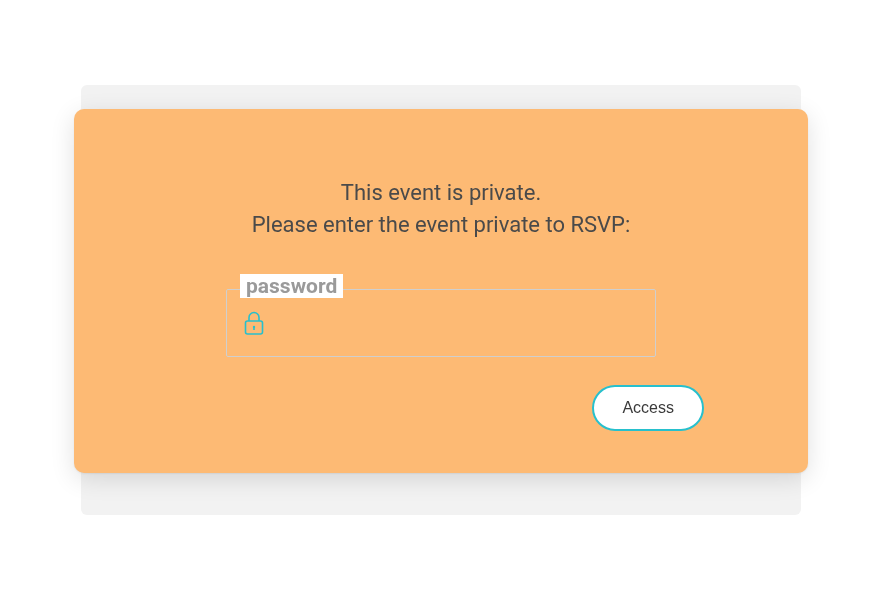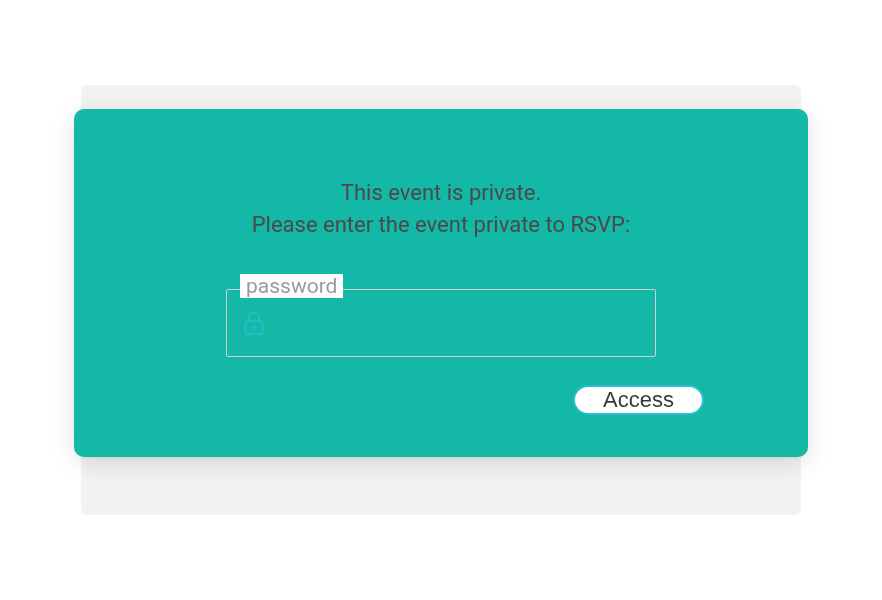--- a/index.html
+++ b/index.html
@@ -22,21 +22,21 @@
       width: 720px;
       height: 430px;
       background: #f2f2f2;
       border-radius: 6px;
     }
     .modal {
       position: absolute;
       top: 24px;
       left: -7px;
       right: -7px;
-      background: #14b8a6;
+      background: #fdba74;
       border-radius: 10px;
       box-shadow: 0 6px 24px rgba(0,0,0,0.12), 0 1px 2px rgba(0,0,0,0.06);
       padding: 68px 60px 42px 60px;
     }
     .message {
       text-align: center;
       color: #4a4a4a;
       font-size: 22px;
       line-height: 1.45;
       font-weight: 400;
@@ -48,21 +48,21 @@
       margin: 0 auto 28px auto;
     }
     .field-label {
       position: absolute;
       top: -15px;
       left: 14px;
       background: #ffffff;
       padding: 0 6px;
       color: #9a9a9a;
       font-size: 21px;
-      font-weight: 400;
+      font-weight: 700;
     }
     .field-box {
       width: 100%;
       height: 68px;
       border: 1px solid #cfcfcf;
       border-radius: 2px;
       display: flex;
       align-items: center;
       padding: 0 16px;
     }
@@ -84,23 +84,23 @@
     }
     .button-row {
       display: flex;
       justify-content: flex-end;
       padding-right: 44px;
     }
     .access-btn {
       border: 2px solid #27c0cd;
       background: #ffffff;
       color: #3a3a3a;
-      font-size: 22px;
+      font-size: 16px;
       font-weight: 400;
-      padding: 0 28px;
+      padding: 12px 28px;
       border-radius: 999px;
       cursor: pointer;
     }
   </style>
 </head>
 <body>
 
 <div class="backdrop">
   <div class="modal">
 

